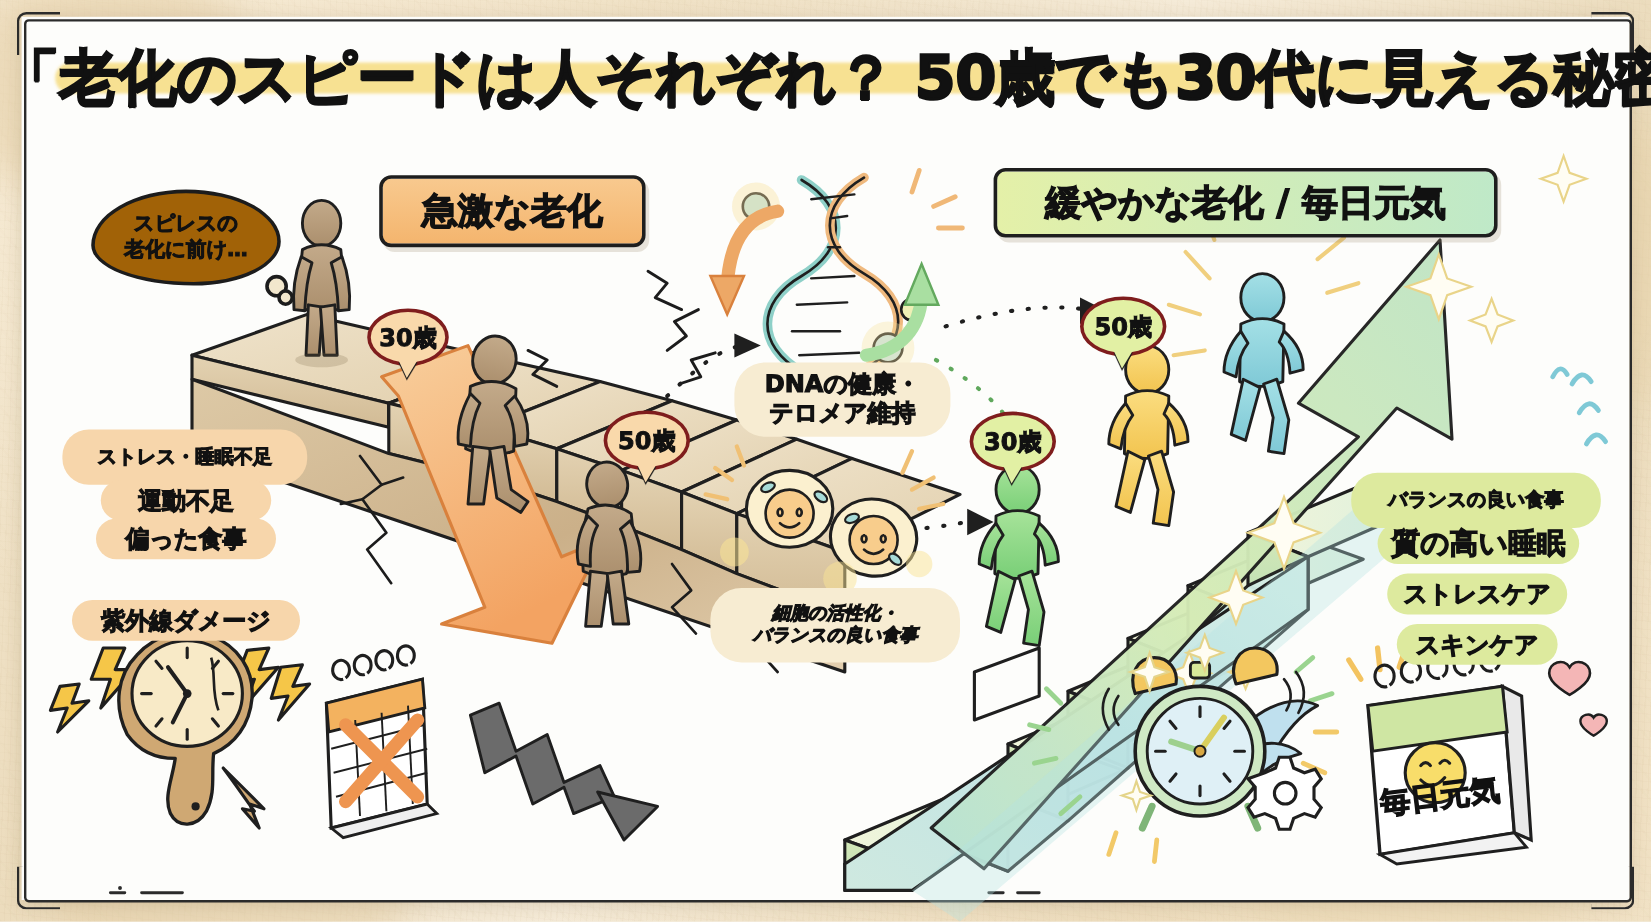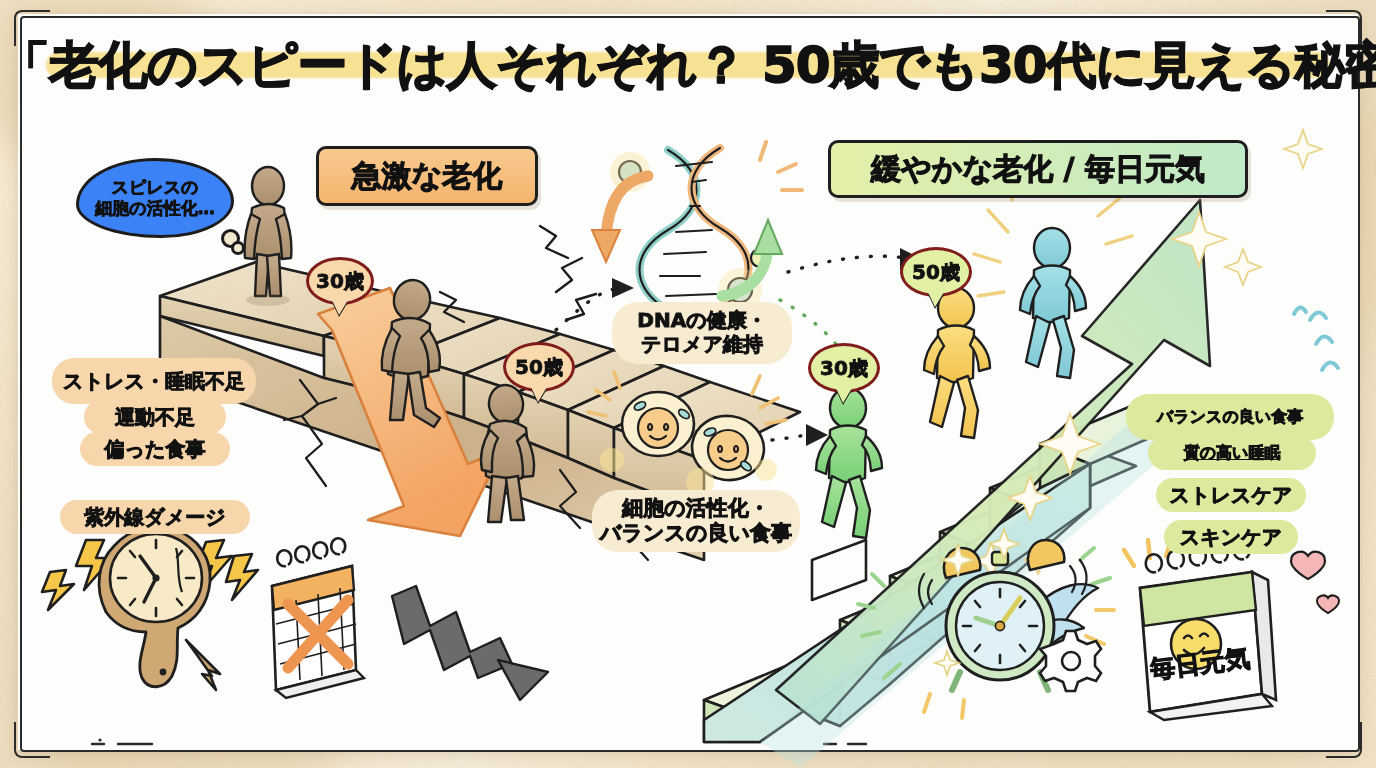--- a/index.html
+++ b/index.html
@@ -97,21 +97,21 @@
     position:absolute;bottom:-13px;left:50%;transform:translateX(-50%);
     width:0;height:0;border-left:7px solid transparent;border-right:9px solid transparent;
   }
   .agebub.warm{background:#f9d9ab;}
   .agebub.warm .tail{border-top:15px solid #f9d9ab;filter:drop-shadow(0 2px 0 #1c1c1c);}
   .agebub.cool{background:#e2f0a4;}
   .agebub.cool .tail{border-top:15px solid #e2f0a4;filter:drop-shadow(0 2px 0 #1c1c1c);}
 
   
   .cloud{
-    position:absolute;background:#3b82f6;border:3px solid #1c1c1c;
+    position:absolute;background:#a16207;border:3px solid #1c1c1c;
     border-radius:50% 50% 46% 54% / 58% 54% 46% 42%;
     display:flex;flex-direction:column;align-items:center;justify-content:center;
     font-weight:700;color:#111;text-align:center;line-height:1.25;
     -webkit-text-stroke:.8px #111;
   }
   .cloud .dot{position:absolute;background:#f2e7cd;border:3px solid #1c1c1c;border-radius:50%;}
 
   svg{position:absolute;left:0;top:0;overflow:visible;}
   .ns{pointer-events:none;}
 </style>
@@ -643,21 +643,21 @@
   <div class="banner warm" style="left:316px;top:146px;width:216px;height:54px;">
     <span>急激な老化</span>
   </div>
 
   <div class="banner cool" style="left:828px;top:140px;width:414px;height:52px;">
     <span>緩やかな老化 / 毎日元気</span>
   </div>
 
   <div class="cloud" style="left:76px;top:158px;width:152px;height:74px;font-size:17px;">
     <span>スピレスの</span>
-    <span>細胞の活性化…</span>
+    <span>老化に前け…</span>
     <span class="dot" style="width:13px;height:13px;left:142px;top:68px;"></span>
     <span class="dot" style="width:8px;height:8px;left:152px;top:80px;"></span>
   </div>
 
   <div class="agebub warm" style="left:306px;top:257px;width:62px;height:42px;font-size:20px;">
     <span>30歳</span>
     <i class="tail"></i>
   </div>
 
   <div class="agebub warm" style="left:503px;top:342px;width:66px;height:44px;font-size:20px;">
@@ -668,52 +668,52 @@
   <div class="agebub cool" style="left:900px;top:247px;width:66px;height:44px;font-size:20px;">
     <span>50歳</span>
     <i class="tail"></i>
   </div>
 
   <div class="agebub cool" style="left:808px;top:343px;width:66px;height:44px;font-size:20px;">
     <span>30歳</span>
     <i class="tail"></i>
   </div>
 
-  <div class="pill warm" style="left:52px;top:358px;width:204px;height:46px;font-size:20px;">
+  <div class="pill warm" style="left:52px;top:358px;width:204px;height:46px;font-size:16px;">
     <span>ストレス・睡眠不足</span>
   </div>
   <div class="pill warm" style="left:84px;top:400px;width:142px;height:34px;font-size:20px;">
     <span>運動不足</span>
   </div>
   <div class="pill warm" style="left:80px;top:432px;width:150px;height:34px;font-size:20px;">
     <span>偏った食事</span>
   </div>
   <div class="pill warm" style="left:60px;top:484px;width:190px;height:34px;font-size:20px;margin-top:16px;">
     <span>紫外線ダメージ</span>
   </div>
 
   <div class="pill cool" style="left:1126px;top:394px;width:208px;height:46px;font-size:16px;">
     <span>バランスの良い食事</span>
   </div>
-  <div class="pill cool" style="left:1148px;top:436px;width:168px;height:34px;font-size:16px;text-decoration:underline;">
+  <div class="pill cool" style="left:1148px;top:436px;width:168px;height:34px;font-size:24px;">
     <span>質の高い睡眠</span>
   </div>
   <div class="pill cool" style="left:1156px;top:478px;width:150px;height:34px;font-size:20px;">
     <span>ストレスケア</span>
   </div>
   <div class="pill cool" style="left:1164px;top:520px;width:134px;height:34px;font-size:20px;text-align:center;">
     <span>スキンケア</span>
   </div>
 
   <div class="kbubble" style="left:612px;top:302px;width:180px;height:62px;font-size:20px;">
     <span>DNAの健康・</span>
     <span>テロメア維持</span>
   </div>
 
-  <div class="kbubble" style="left:592px;top:490px;width:208px;height:62px;font-size:21px;">
+  <div class="kbubble" style="left:592px;top:490px;width:208px;height:62px;font-size:15px;font-style:italic;">
     <span>細胞の活性化・</span>
     <span>バランスの良い食事</span>
   </div>
 
   <div style="position:absolute;left:1144px;top:646px;width:112px;height:34px;display:flex;align-items:center;justify-content:center;
               font-weight:700;font-size:25px;color:#111;-webkit-text-stroke:1.1px #111;transform:rotate(-7deg);">
     <span>毎日元気</span>
   </div>
 
 </div>

